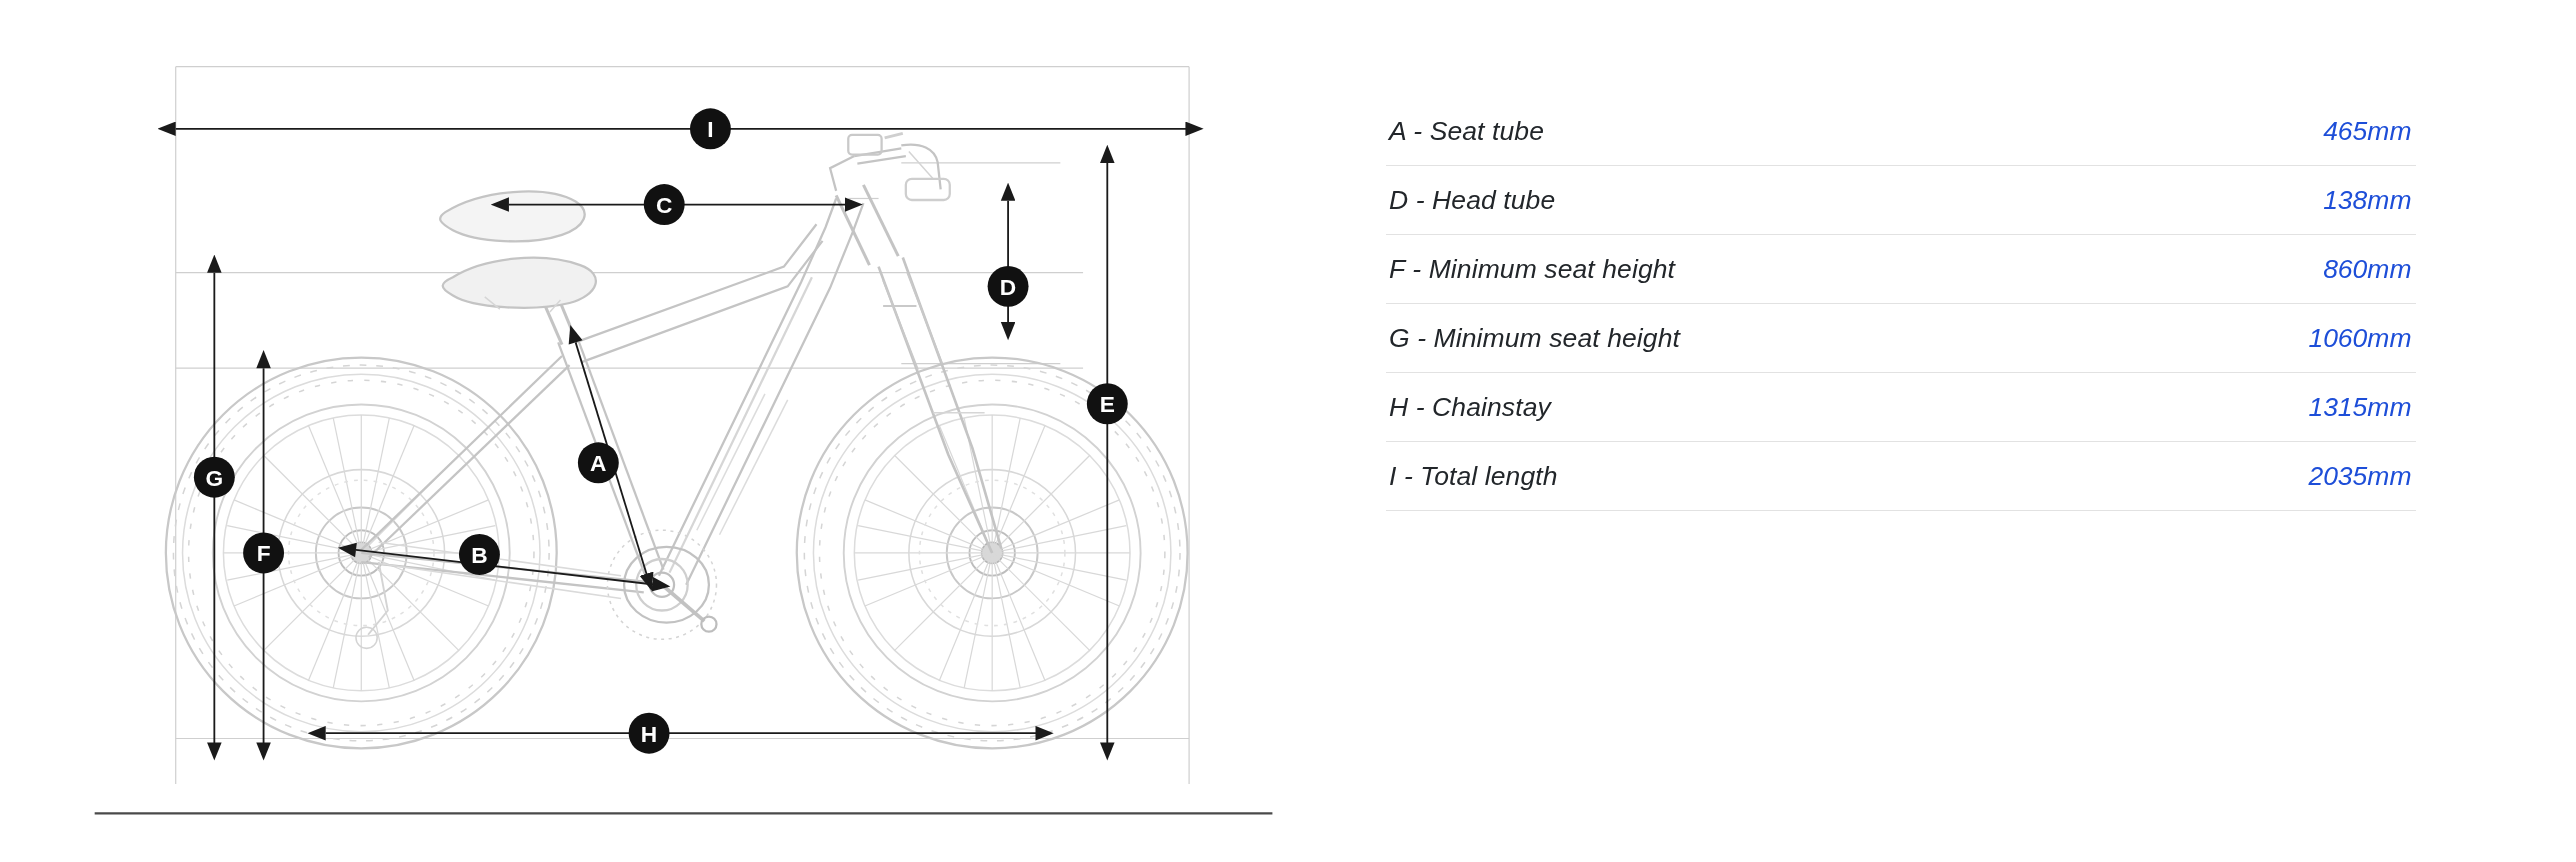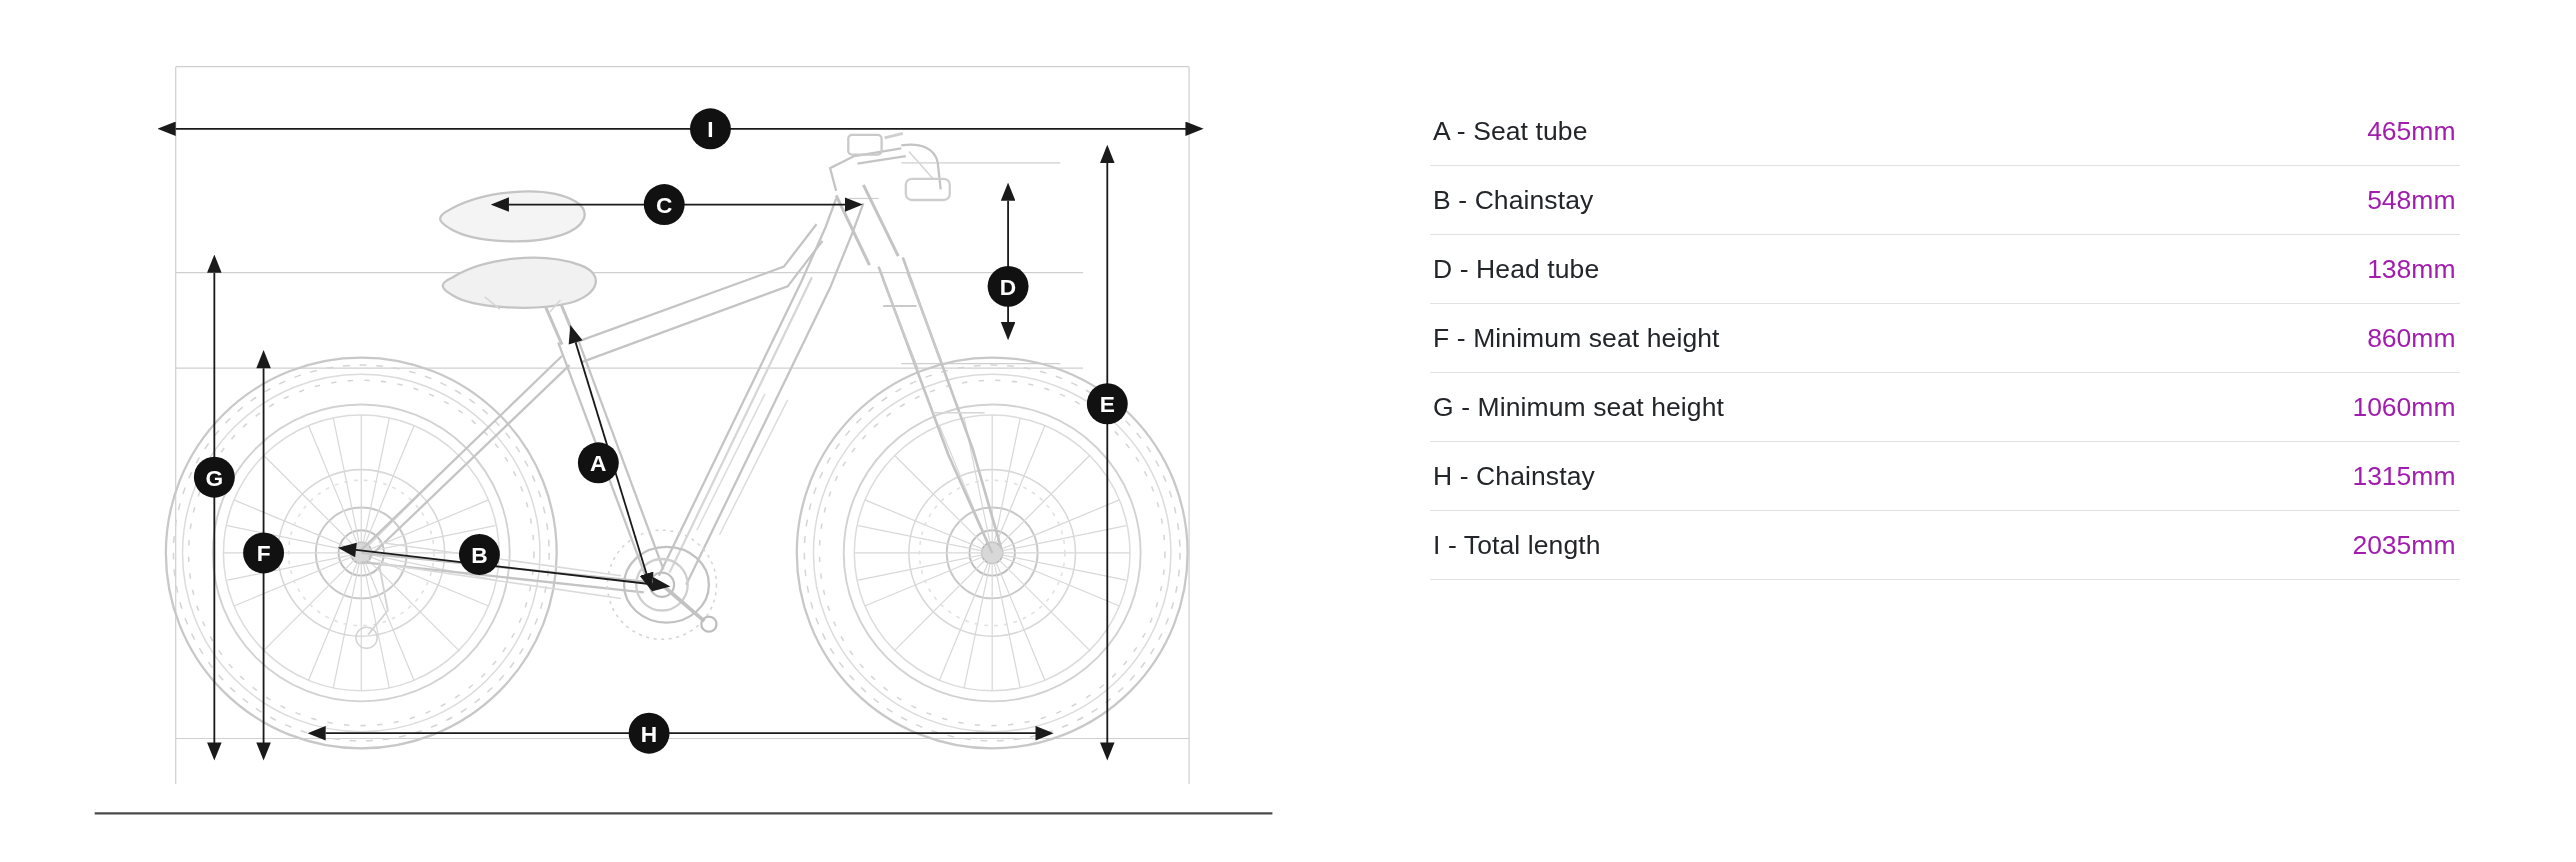--- a/index.html
+++ b/index.html
@@ -27,42 +27,43 @@
     position: absolute;
     left: 0; top: 0;
     width: 1333px;
     height: 862px;
   }
   .diagram svg { display: block; }
 
   
   .spec-table {
     position: absolute;
-    left: 1430px;
+    left: 1386px;
     top: 97px;
     width: 1030px;
+    font-style: italic;
   }
   .spec-row {
     display: flex;
     align-items: center;
     justify-content: space-between;
     height: 69px;
     border-bottom: 0.8px solid #e2e2e2;
     padding: 0 4.5px 0 3px;
   }
   .spec-row:last-child { border-bottom: 0.8px solid #e2e2e2; gap: 37px; }
   .spec-label {
     font-size: 26.5px;
     color: #22262a;
     letter-spacing: 0.1px;
     white-space: nowrap;
   }
   .spec-value {
     font-size: 26.5px;
-    color: #a21caf;
+    color: #1d4ed8;
     white-space: nowrap;
     text-align: right;
   }
 </style>
 </head>
 <body>
 
 <div class="page">
 
   <div class="diagram">
@@ -290,24 +291,20 @@
     </svg>
   </div>
 
   <div class="spec-table">
 
     <div class="spec-row">
       <span class="spec-label">A - Seat tube</span>
       <span class="spec-value">465mm</span>
     </div>
 
-    <div class="spec-row">
-      <span class="spec-label">B - Chainstay</span>
-      <span class="spec-value">548mm</span>
-    </div>
 
 
     <div class="spec-row">
       <span class="spec-label">D - Head tube</span>
       <span class="spec-value">138mm</span>
     </div>
 
 
     <div class="spec-row">
       <span class="spec-label">F - Minimum seat height</span>

